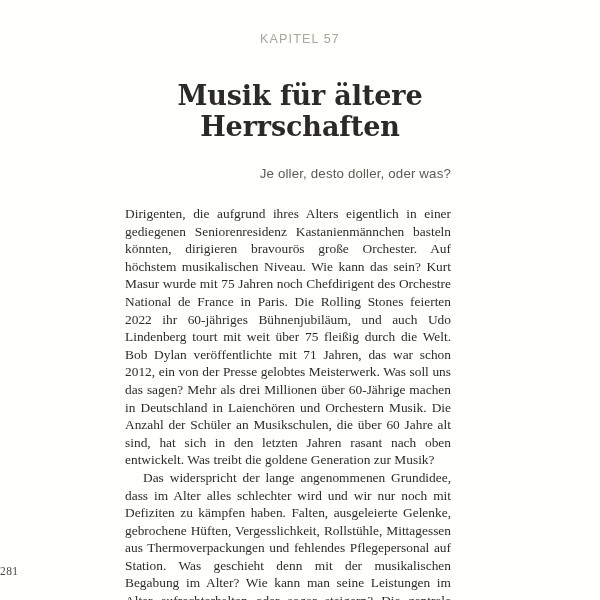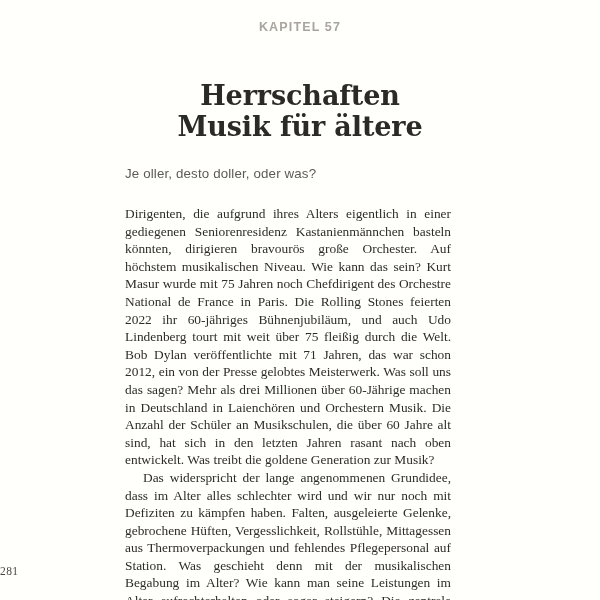--- a/index.html
+++ b/index.html
@@ -20,27 +20,27 @@
     position: relative;
     width: 600px;
     height: 600px;
     box-sizing: border-box;
     background: #fffffb;
   }
 
   
   .chapter-eyebrow {
     position: absolute;
-    top: 20px;
+    top: 32px;
     left: 0;
     right: 0;
     text-align: center;
     font-family: "Liberation Sans", "DejaVu Sans", sans-serif;
     font-size: 12.5px;
-    font-weight: 700;
+    font-weight: 400;
     letter-spacing: 1.15px;
     color: #a9a59e;
     white-space: nowrap;
   }
 
   
   .chapter-title {
     position: absolute;
     top: 62px;
     left: 90px;
@@ -65,21 +65,21 @@
     top: 166px;
   }
 
   .section-subtitle {
     font-family: "Liberation Sans", "DejaVu Sans", sans-serif;
     font-size: 13.3px;
     font-weight: 400;
     letter-spacing: 0.15px;
     color: #5d5a55;
     margin: 0 0 24px 0;
-    text-align: left;
+    text-align: right;
   }
 
   p.body-paragraph {
     margin: 0;
     font-family: "Liberation Serif", "DejaVu Serif", serif;
     font-size: 13.4px;
     line-height: 17.6px;
     color: #2e2c28;
     text-align: justify;
     text-justify: inter-word;
@@ -105,22 +105,22 @@
   }
 </style>
 </head>
 <body>
 
 <div class="page">
 
   <div class="chapter-eyebrow">KAPITEL 57</div>
 
   <h1 class="chapter-title">
+    <span class="title-line">Musik für ältere</span>
     <span class="title-line">Herrschaften</span>
-    <span class="title-line">Musik für ältere</span>
   </h1>
 
   <div class="textblock">
 
     <h2 class="section-subtitle">Je oller, desto doller, oder was?</h2>
 
     <p class="body-paragraph">Dirigenten, die aufgrund ihres Alters eigentlich in einer gediegenen Seniorenresidenz Kastanienmännchen basteln könnten, dirigieren bravourös große Orchester. Auf höchstem musikalischen Niveau. Wie kann das sein? Kurt Masur wurde mit 75 Jahren noch Chefdirigent des Orchestre National de France in Paris. Die Rolling Stones feierten 2022 ihr 60-jähriges Bühnenjubiläum, und auch Udo Lindenberg tourt mit weit über 75 fleißig durch die Welt. Bob Dylan veröffentlichte mit 71 Jahren, das war schon 2012, ein von der Presse gelobtes Meisterwerk. Was soll uns das sagen? Mehr als drei Millionen über 60-Jährige machen in Deutschland in Laienchören und Orchestern Musik. Die Anzahl der Schüler an Musikschulen, die über 60 Jahre alt sind, hat sich in den letzten Jahren rasant nach oben entwickelt. Was treibt die goldene Generation zur Musik?</p>
 
     <p class="body-paragraph">Das widerspricht der lange angenommenen Grundidee, dass im Alter alles schlechter wird und wir nur noch mit Defiziten zu kämpfen haben. Falten, ausgeleierte Gelenke, gebrochene Hüften, Vergesslichkeit, Rollstühle, Mittagessen aus Thermoverpackungen und fehlendes Pflegepersonal auf Station. Was geschieht denn mit der musikalischen Begabung im Alter? Wie kann man seine Leistungen im Alter aufrechterhalten oder sogar steigern? Die zentrale Frage ist: Was kriegt man wirklich im Alter noch in seine Birne rein? Ich prognostiziere: viel. Fangen wir bei der körperlichen Ebene an. Es gab</p>
 

